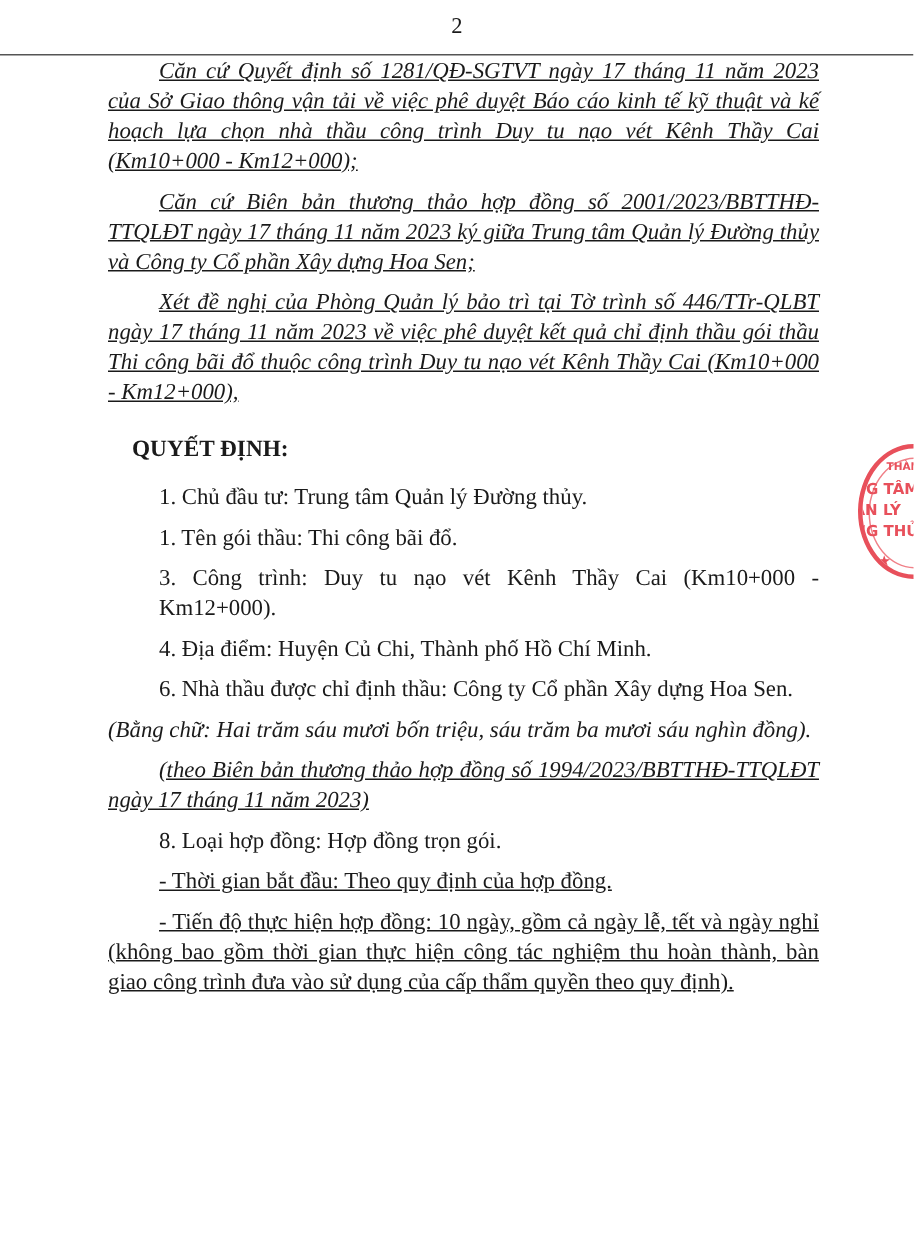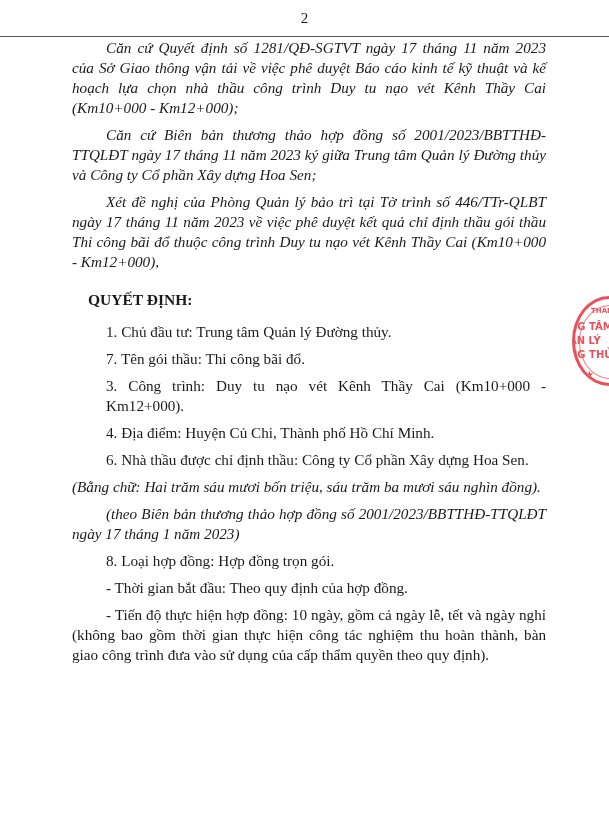--- a/index.html
+++ b/index.html
@@ -16,21 +16,21 @@
   }
   .header-rule {
     position: absolute; top: 36px; left: 0; width: 609px;
     height: 1px; background: #555;
   }
   .content {
     position: absolute; top: 38px; left: 72px; width: 474px;
     font-size: 15.2px; line-height: 20px;
   }
   p { margin: 0 0 7px 0; text-align: justify; }
-  .indent { text-indent: 34px; }
+  .indent { text-indent: 34px; text-decoration: underline; }
   .it { font-style: italic; }
   .b { font-weight: bold; }
   .title {
     text-align: left; font-weight: bold; font-size: 15.5px;
     margin: 18px 0 12px 0; padding-left: 16px;
   }
   .item { padding-left: 34px; text-indent: 0; }
   .stamp {
     position: absolute; left: 572px; top: 296px;
     width: 74px; height: 90px;
@@ -54,26 +54,26 @@
 <div class="header-rule"></div>
 
 <div class="content">
   <p class="indent it">Căn cứ Quyết định số 1281/QĐ-SGTVT ngày 17 tháng 11 năm 2023 của Sở Giao thông vận tải về việc phê duyệt Báo cáo kinh tế kỹ thuật và kế hoạch lựa chọn nhà thầu công trình Duy tu nạo vét Kênh Thầy Cai (Km10+000 - Km12+000);</p>
   <p class="indent it">Căn cứ Biên bản thương thảo hợp đồng số 2001/2023/BBTTHĐ-TTQLĐT ngày 17 tháng 11 năm 2023 ký giữa Trung tâm Quản lý Đường thủy và Công ty Cổ phần Xây dựng Hoa Sen;</p>
   <p class="indent it">Xét đề nghị của Phòng Quản lý bảo trì tại Tờ trình số 446/TTr-QLBT ngày 17 tháng 11 năm 2023 về việc phê duyệt kết quả chỉ định thầu gói thầu Thi công bãi đổ thuộc công trình Duy tu nạo vét Kênh Thầy Cai (Km10+000 - Km12+000),</p>
 
   <div class="title">QUYẾT ĐỊNH:</div>
 
   <p class="item">1. Chủ đầu tư: Trung tâm Quản lý Đường thủy.</p>
-  <p class="item">7. Tên gói thầu: Thi công bãi đổ.</p>
+  <p class="item">1. Tên gói thầu: Thi công bãi đổ.</p>
   <p class="item">3. Công trình: Duy tu nạo vét Kênh Thầy Cai (Km10+000 - Km12+000).</p>
   <p class="item">4. Địa điểm: Huyện Củ Chi, Thành phố Hồ Chí Minh.</p>
   <p class="item">6. Nhà thầu được chỉ định thầu: Công ty Cổ phần Xây dựng Hoa Sen.</p>
   <p class="it">(Bằng chữ: Hai trăm sáu mươi bốn triệu, sáu trăm ba mươi sáu nghìn đồng).</p>
-  <p class="indent it">(theo Biên bản thương thảo hợp đồng số 2001/2023/BBTTHĐ-TTQLĐT ngày 17 tháng 1 năm 2023)</p>
+  <p class="indent it">(theo Biên bản thương thảo hợp đồng số 1994/2023/BBTTHĐ-TTQLĐT ngày 17 tháng 11 năm 2023)</p>
   <p class="item">8. Loại hợp đồng: Hợp đồng trọn gói.</p>
   <p class="indent">-  Thời gian bắt đầu: Theo quy định của hợp đồng.</p>
   <p class="indent">-  Tiến độ thực hiện hợp đồng: 10 ngày, gồm cả ngày lễ, tết và ngày nghỉ (không bao gồm thời gian thực hiện công tác nghiệm thu hoàn thành, bàn giao công trình đưa vào sử dụng của cấp thẩm quyền theo quy định).</p>
 
 </div>
 
 <div class="stamp">
   <div class="inner"></div>
   <span class="t1">THÀNH P</span>
   <span class="l" style="top:22px">NG TÂM</span>

